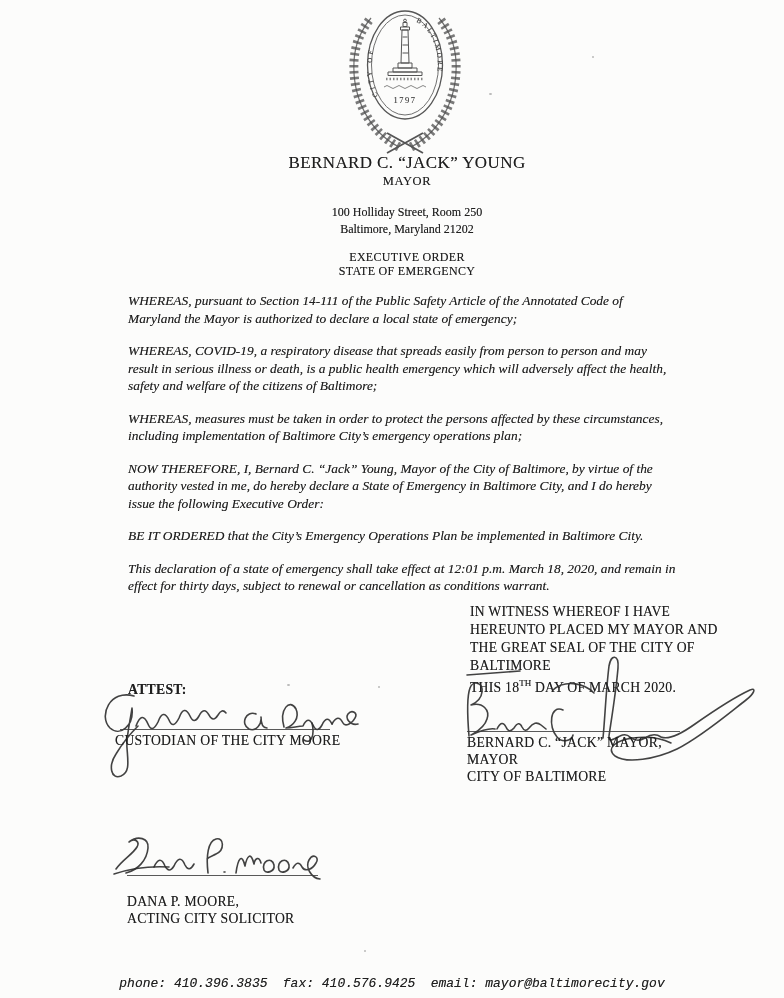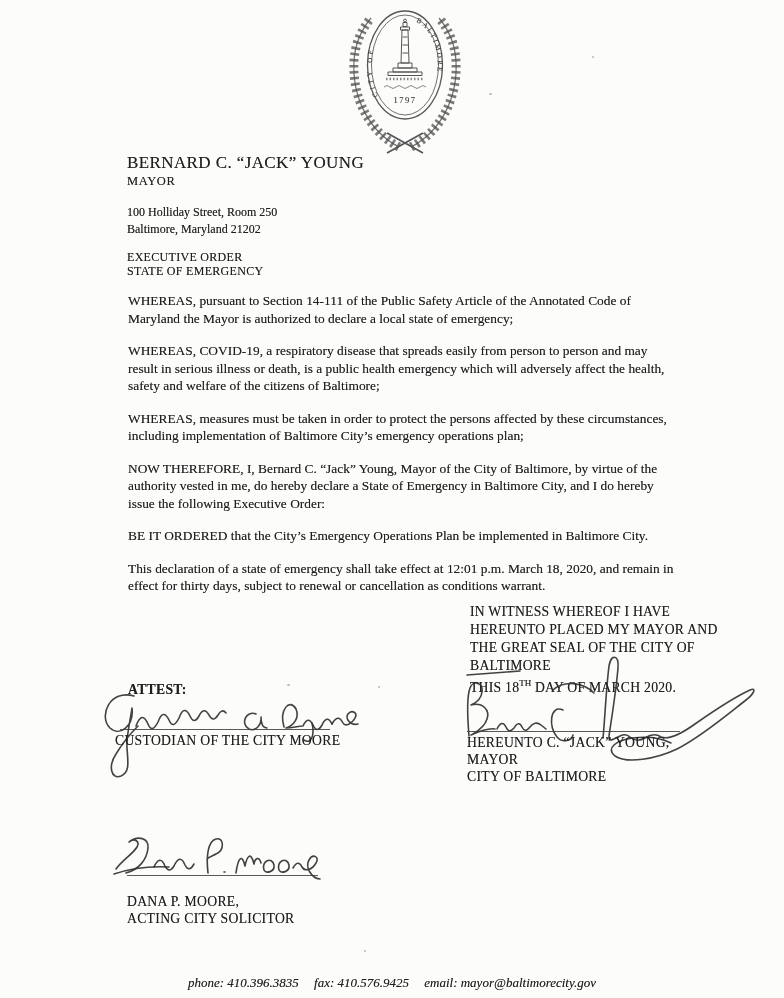--- a/index.html
+++ b/index.html
@@ -4,38 +4,38 @@
 <style>
   html,body{margin:0;padding:0;background:#e9e9e9;}
   .page{
     position:relative;width:784px;height:998px;margin:0 auto;
     background:#fcfcfb;overflow:hidden;
     font-family:"Liberation Serif","DejaVu Serif",serif;
     color:#1f1f1f;
     text-shadow:0 0 .4px rgba(40,40,40,.55);
   }
   .abs{position:absolute;}
-  .center-col{left:127px;width:560px;}
+  .center-col{left:127px;width:560px;text-align:center;}
   .doc-name{top:153px;font-size:17px;letter-spacing:.4px;}
   .doc-role{top:174px;font-size:12.5px;letter-spacing:.6px;}
   .doc-addr{top:204px;font-size:12px;line-height:16.5px;}
   .doc-title{top:250px;font-size:12px;line-height:14.3px;letter-spacing:.3px;}
   .body-text{left:128px;top:292px;width:600px;font-size:13.4px;line-height:17.5px;}
-  .body-text p{margin:0 0 15px 0;white-space:pre-line;}
+  .body-text p{margin:0 0 15px 0;white-space:pre-line;font-style:italic;}
   .witness{left:470px;top:603px;width:260px;font-size:13.7px;line-height:17.9px;letter-spacing:.25px;}
   .witness sup{font-size:9px;vertical-align:6px;letter-spacing:0;}
   .attest-label{left:128px;top:682px;font-size:13.7px;letter-spacing:.3px;font-weight:bold;}
   .caption{font-size:13.7px;letter-spacing:.3px;line-height:17px;}
   .sigline{position:absolute;height:0;border-top:1.5px solid #3c3c3c;opacity:.85;}
   .custodian-caption{left:115px;top:732px;}
   .mayor-caption{left:467px;top:734px;}
   .approval{left:127px;top:796px;font-size:13.8px;line-height:17.5px;letter-spacing:.3px;}
   .solicitor-caption{left:127px;top:893px;}
   .footer{left:92px;top:975px;width:600px;text-align:center;font-size:13px;font-style:italic;}
-  .footer span{margin:13px 6px;}
+  .footer span{margin:13px 6px;font-family:Liberation Mono, monospace;}
   svg.sig{position:absolute;overflow:visible;}
   svg.sig path{fill:none;stroke:#2e2e2e;stroke-width:1.6;stroke-linecap:round;stroke-linejoin:round;opacity:.9;}
   .seal{position:absolute;left:342px;top:3px;width:126px;height:152px;}
   .seal .ring{fill:none;stroke:#565656;stroke-width:1.3;}
   .seal .ring2{fill:none;stroke:#606060;stroke-width:.9;}
   .seal .arc-text{font-family:"Liberation Serif",serif;font-size:7px;fill:#474747;letter-spacing:3.2px;}
   .seal .arc-text.rt{letter-spacing:2.1px;}
   .seal .year{font-family:"Liberation Serif",serif;font-size:8.5px;fill:#474747;letter-spacing:1.5px;text-anchor:middle;}
   .seal .mono{fill:none;stroke:#555;stroke-width:1;}
   .seal .leafband{fill:none;stroke:#4f4f4f;stroke-width:9;stroke-dasharray:2.6 3.4;opacity:.75;}
@@ -130,21 +130,21 @@
   <svg class="sig" style="left:456px;top:652px;" width="306" height="126" viewBox="0 0 306 126">
     <path d="M 11,23 L 64,19"></path>
     <path d="M 13,84 C 11,60 11,44 14,36 C 17,28 27,30 26,40 C 25,49 17,52 15,53 C 27,50 34,58 31,67 C 28,77 18,81 15,83 C 24,79 33,76 39,77"></path>
     <path d="M 41,77 q 5,-10 9,-2 q 3,7 8,1 q 5,-8 8,-1 q 3,6 7,1 q 6,-8 12,-3 l 5,4"></path>
     <path d="M 107,58 C 94,52 92,75 101,85 C 107,92 116,88 117,83"></path>
     <path d="M 97,38 C 108,28 127,30 138,41"></path>
     <path d="M 147,86 C 149,66 150,38 153,14 C 155,2 163,2 162,16 C 160,40 155,70 153,84 C 152,92 159,86 164,84 q 6,-3 10,1 q 7,6 15,1 q 9,-6 16,-1 C 212,88 225,82 239,72 C 259,58 281,44 294,38 C 301,35 298,42 290,48 C 272,62 245,85 221,97 C 200,107 171,112 159,104 C 149,96 161,88 177,86 C 193,84 207,87 215,91"></path>
   </svg>
   <div class="sigline" style="left:467px;top:731px;width:213px;"></div>
   <div class="abs caption mayor-caption">
-    <div>HEREUNTO C. “JACK” YOUNG,</div>
+    <div>BERNARD C. “JACK” MAYOR,</div>
     <div>MAYOR</div>
     <div>CITY OF BALTIMORE</div>
   </div>
 
   <svg class="sig" style="left:112px;top:832px;" width="226" height="58" viewBox="0 0 226 58">
     <path d="M 4,37 C 10,28 21,22 25,15 C 28,10 23,5 17,10 C 26,3 37,6 36,16 C 35,28 26,38 14,41"></path>
     <path d="M 2,42 C 20,36 40,34 57,35"></path>
     <path d="M 42,35 q 6,-13 11,-1 q 4,8 9,0 q 6,-13 11,-1 q 4,8 9,-1"></path>
     <path d="M 96,41 C 94,24 96,9 104,7 C 112,5 113,18 104,22 C 100,24 97,25 95,27"></path>
     <path d="M 112,40 l 1,0"></path>

